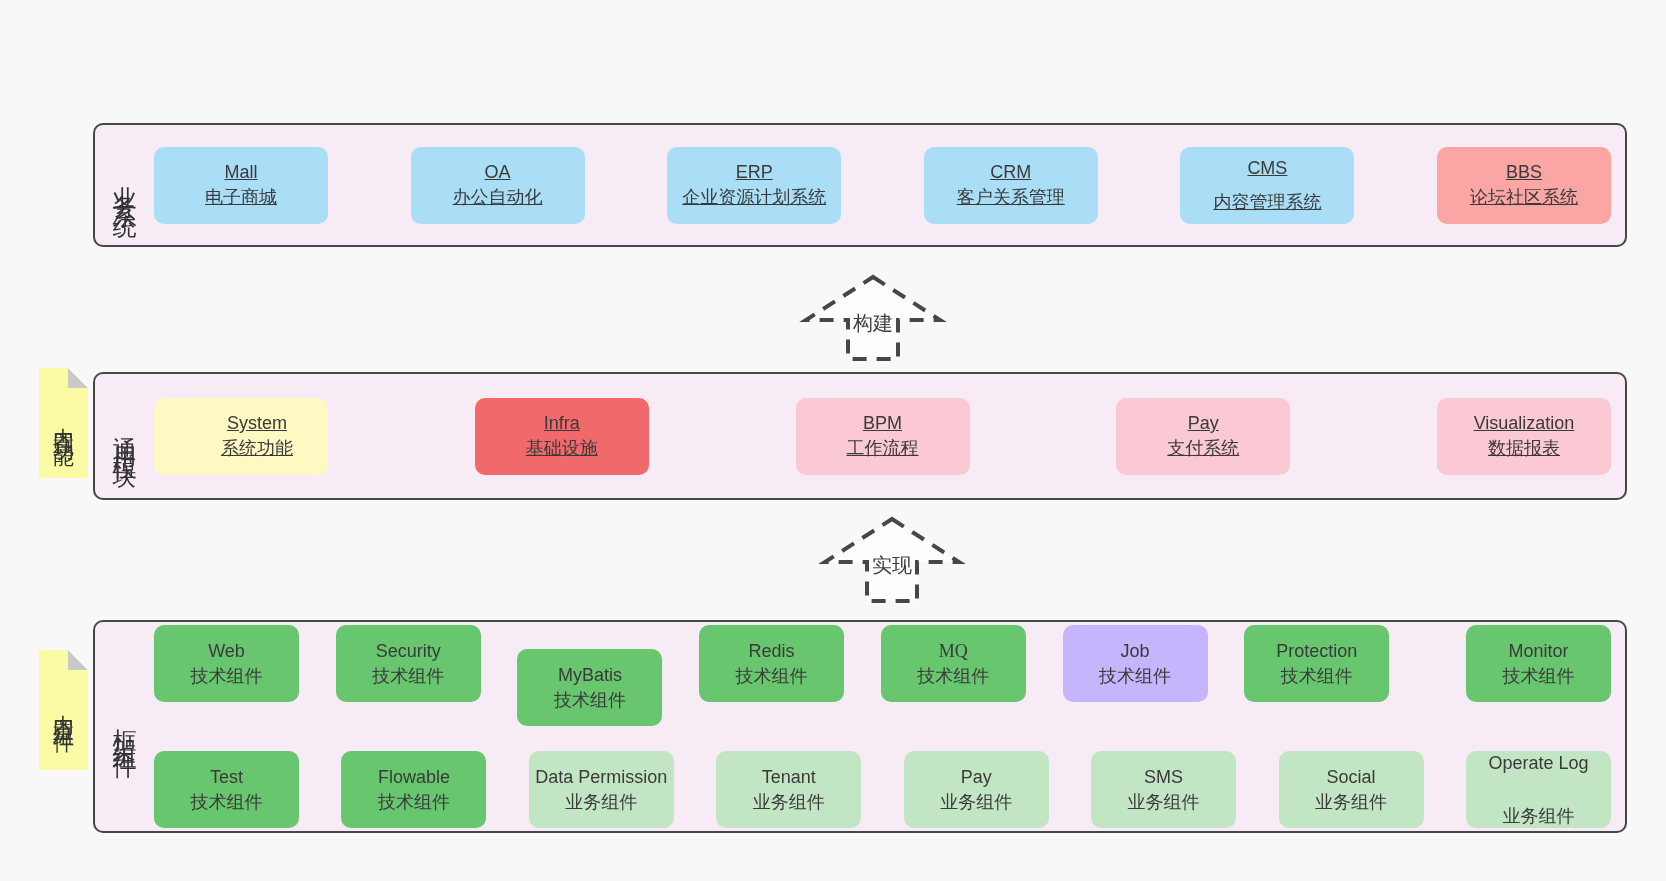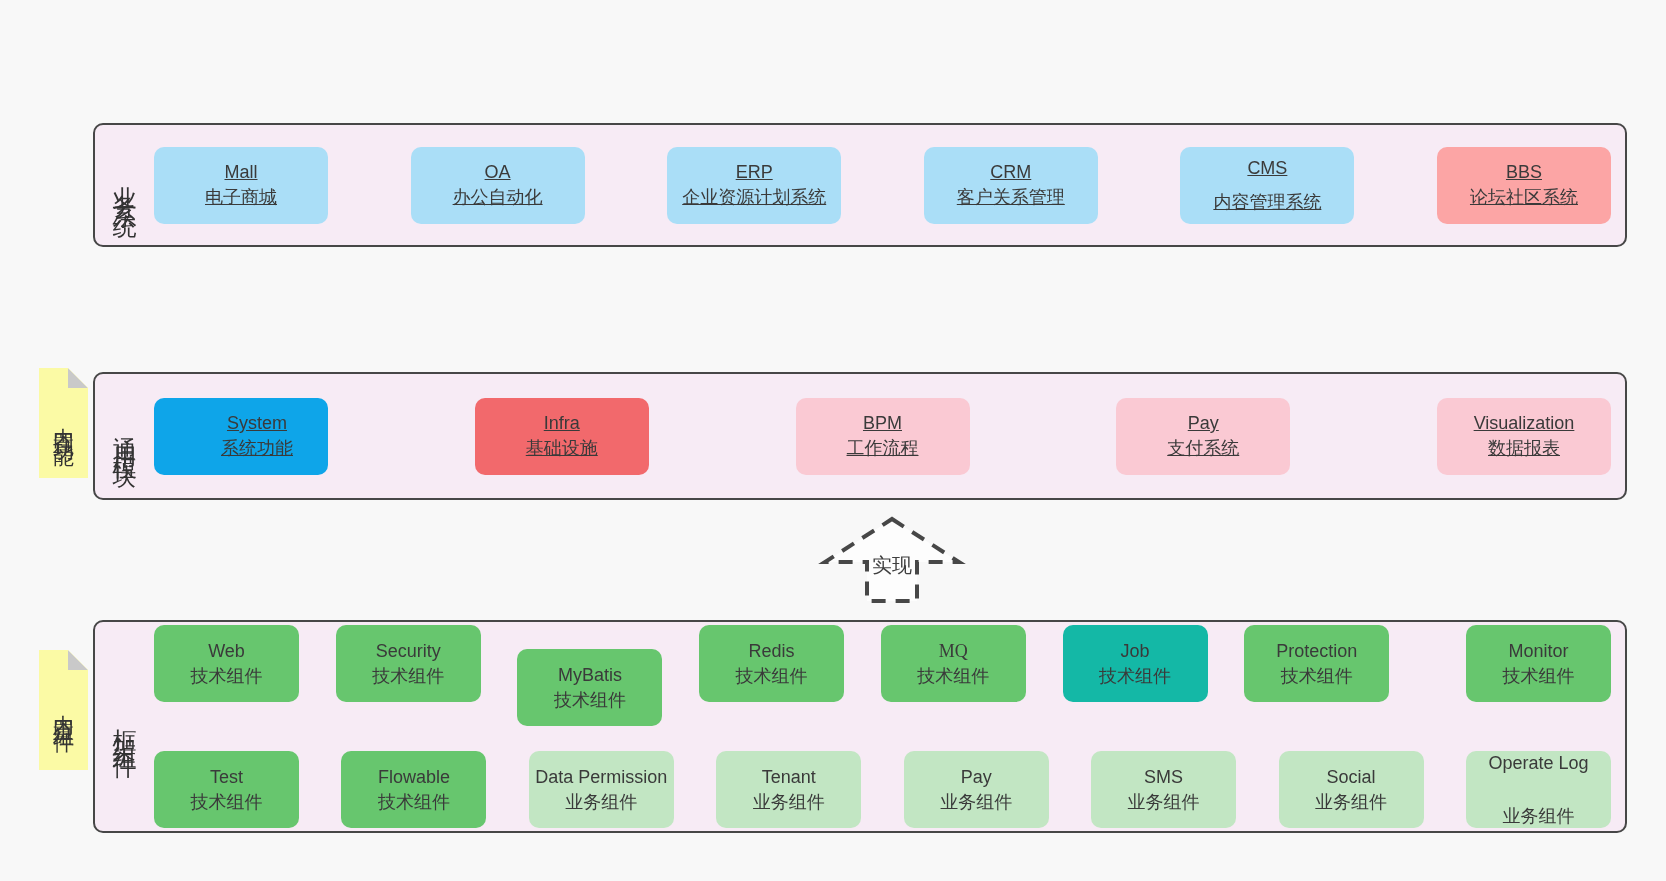--- a/index.html
+++ b/index.html
@@ -101,31 +101,37 @@
             <div>内容管理系统</div>
           </div>
           <div class="box" style="background: #fca5a5;">
             <div>BBS</div>
             <div>论坛社区系统</div>
           </div>
         </div>
       </div>
   </section>
 
+  <div class="arrow arrow-0">
+    <svg viewBox="0 0 140 88">
+      <polygon points="70,3 137,46 95,46 95,85 45,85 45,46 3,46"></polygon>
+    </svg>
+    <div class="arrow-label">构建</div>
+  </div>
 
   <div class="sticky sticky-1">
     <span class="fold"></span>
     <span class="sticky-text">内置功能</span>
   </div>
 
   <section class="band band-1">
     <div class="band-label">通用模块</div>
     <div class="band-content">
         <div class="row">
-          <div class="box" style="background: #0ea5e9; padding-left: 36px;">
+          <div class="box" style="background: #fef9c3; padding-left: 36px;">
             <div>System</div>
             <div>系统功能</div>
           </div>
           <div class="box" style="background: rgb(242, 105, 108);">
             <div>Infra</div>
             <div>基础设施</div>
           </div>
           <div class="box" style="background: rgb(250, 201, 211);">
             <div>BPM</div>
             <div>工作流程</div>
@@ -171,21 +177,21 @@
             <div>技术组件</div>
           </div>
           <div class="box" style="background: rgb(103, 198, 110);">
             <div>Redis</div>
             <div>技术组件</div>
           </div>
           <div class="box" style="background: rgb(103, 198, 110); font-family: Liberation Serif, serif;">
             <div>MQ</div>
             <div>技术组件</div>
           </div>
-          <div class="box" style="background: #14b8a6; text-align: center;">
+          <div class="box" style="background: #c4b5fd; text-align: center;">
             <div>Job</div>
             <div>技术组件</div>
           </div>
           <div class="box" style="background: rgb(103, 198, 110);">
             <div>Protection</div>
             <div>技术组件</div>
           </div>
           <div class="box" style="background: rgb(103, 198, 110); margin-left: 40px;">
             <div>Monitor</div>
             <div>技术组件</div>

